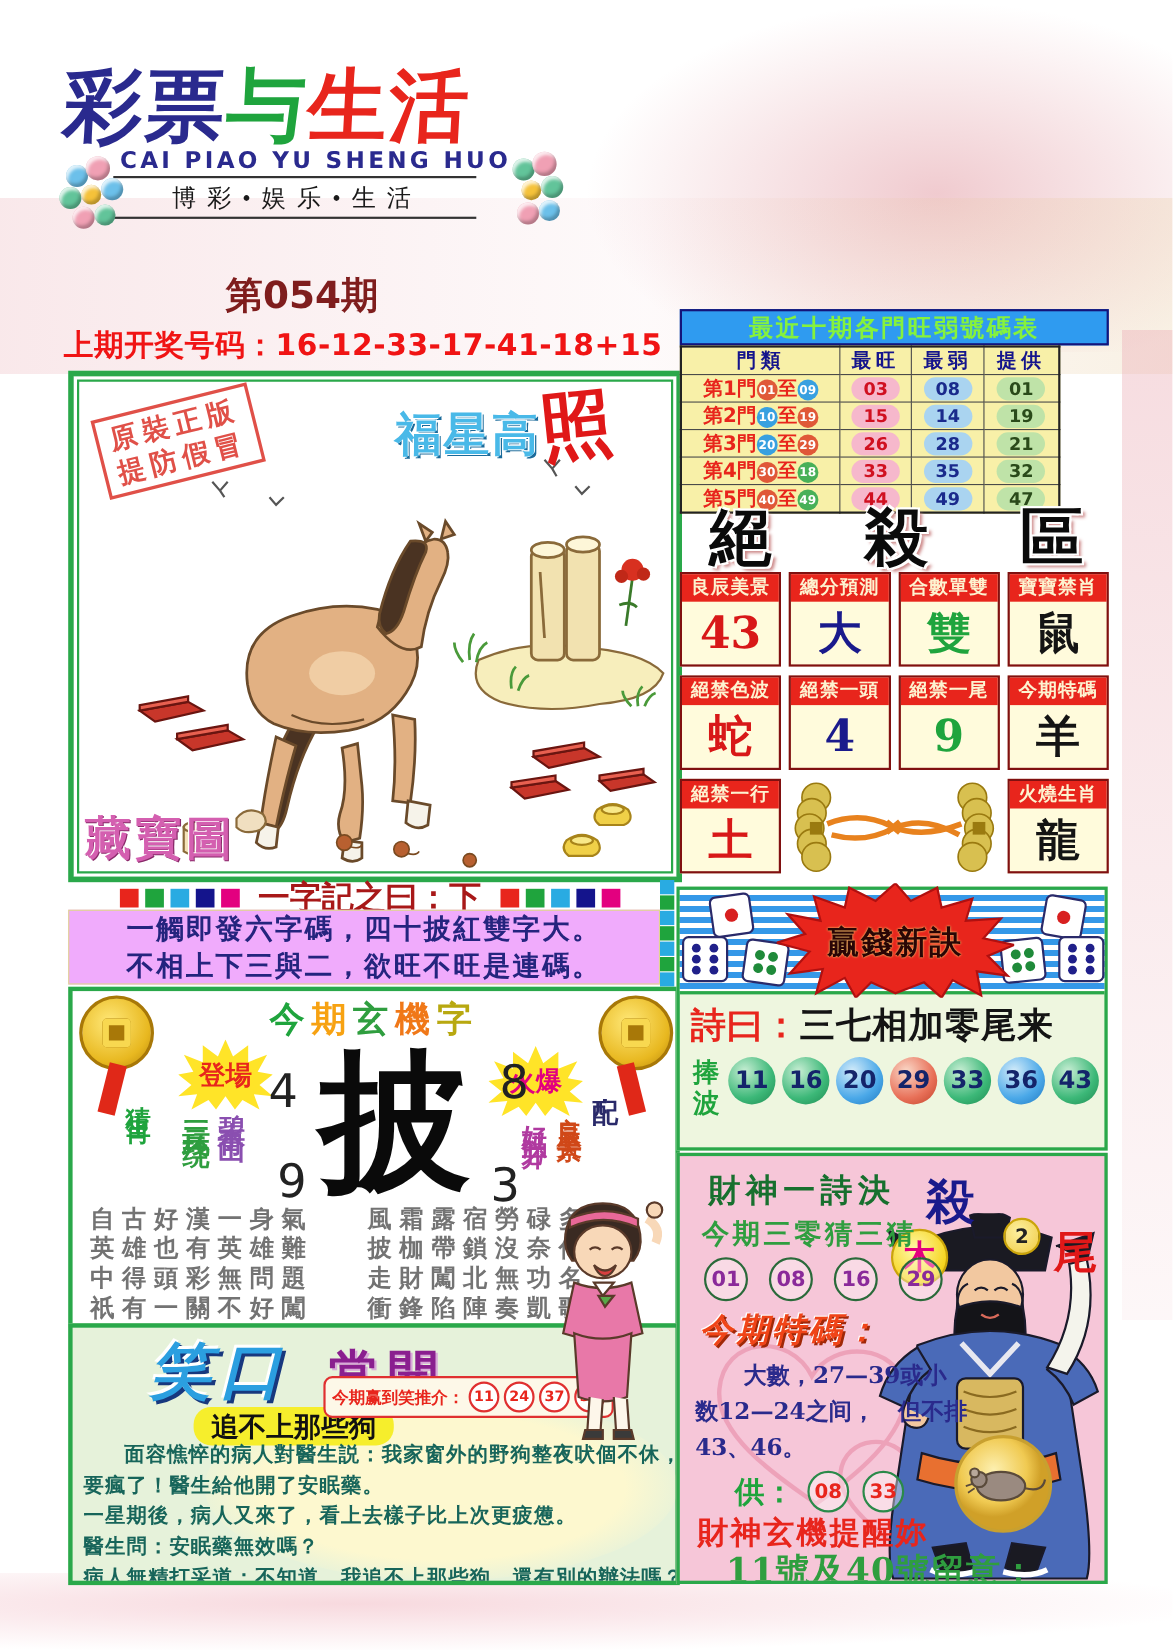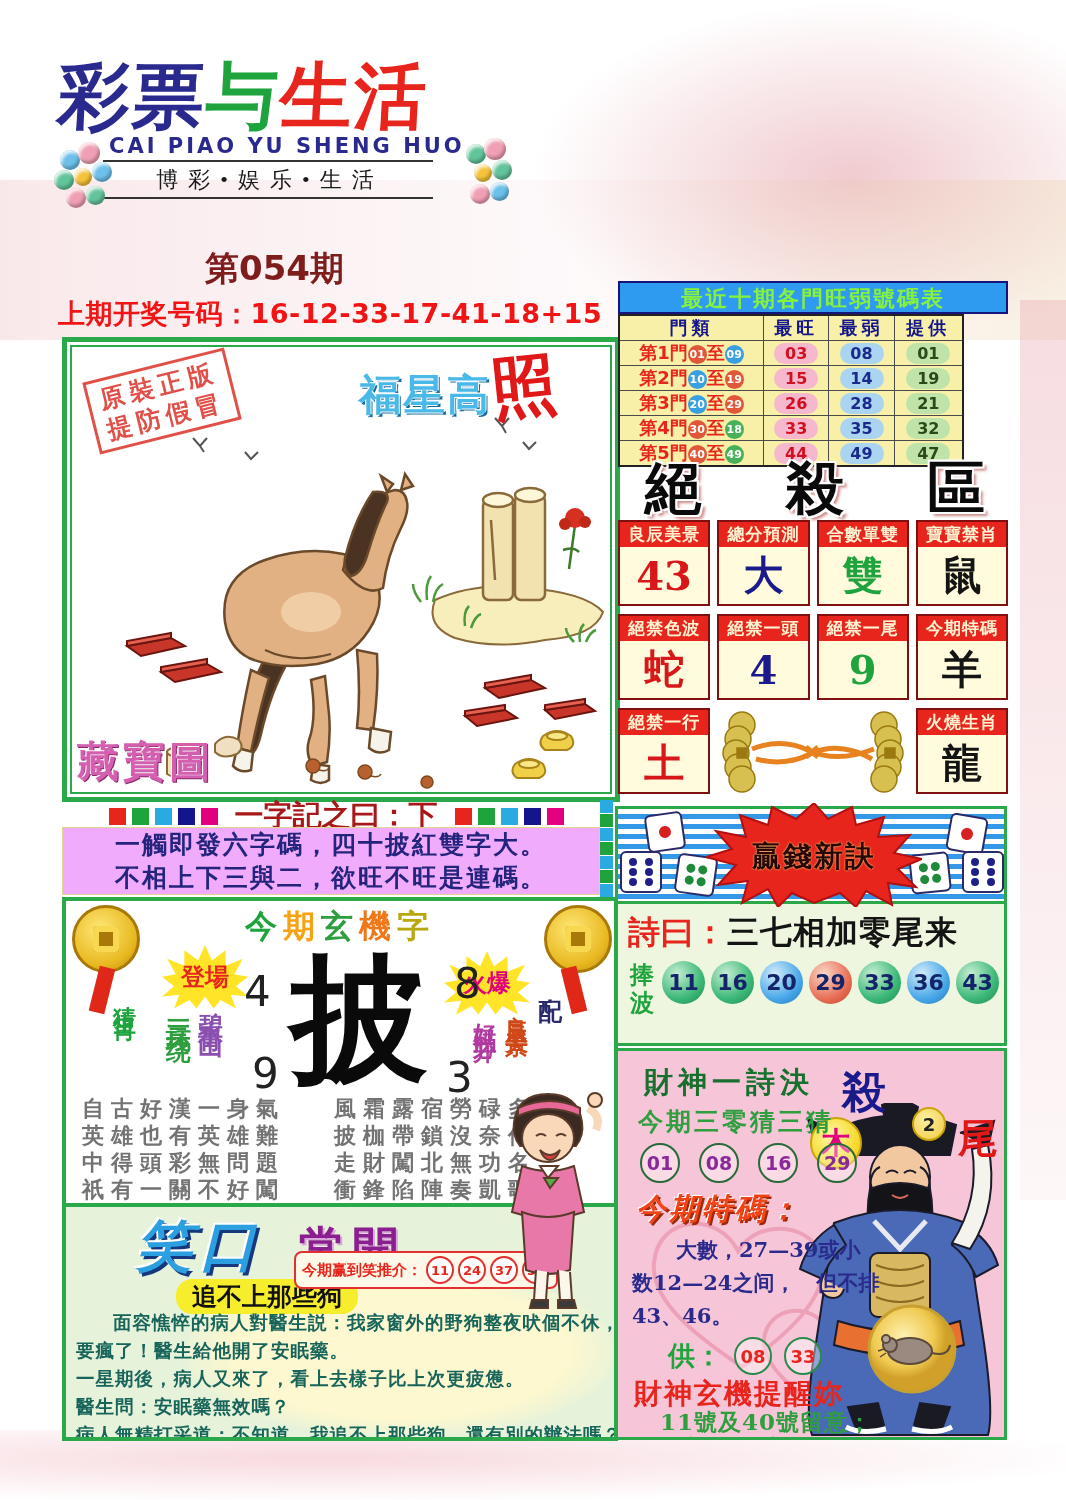--- a/index.html
+++ b/index.html
@@ -145,21 +145,21 @@
   .ft-sub{font-size:25px;font-weight:900;color:#2f9e3f;letter-spacing:3px;font-family:"DejaVu Serif",serif;}
   .gnum{width:36px;height:36px;border:2px solid #2a6a3a;border-radius:50%;display:inline-flex;
     align-items:center;justify-content:center;font-size:19px;font-weight:900;color:#8a2a9a;margin-right:14px;background:rgba(255,255,255,.35);}
   .ft-special{font-size:30px;font-weight:900;font-style:italic;color:#f04418;letter-spacing:3px;
     text-shadow:-1px -1px 0 #fff,2px 2px 0 #a02808;font-family:"DejaVu Serif",serif;}
   .ft-body{font-size:21px;font-weight:900;color:#2a2a8c;line-height:33px;font-family:"DejaVu Serif",serif;}
   .supply-label{font-size:27px;font-weight:900;color:#1fa43d;}
   .snum{width:34px;height:34px;border:2px solid #2a8a4a;border-radius:50%;display:inline-flex;
     align-items:center;justify-content:center;font-size:18px;font-weight:900;color:#e8251c;margin-left:12px;background:rgba(255,255,255,.4);}
   .ft-remind{font-size:28px;font-weight:900;color:#e8251c;letter-spacing:2px;}
-  .ft-green-line{font-size:23px;font-weight:900;color:#2f9e3f;letter-spacing:1px;font-family:"DejaVu Serif",serif;}
+  .ft-green-line{font-size:31px;font-weight:900;color:#2f9e3f;letter-spacing:1px;font-family:"DejaVu Serif",serif;}
   .kill-char{font-size:44px;font-weight:900;color:#1a1a8c;font-family:"DejaVu Serif",serif;}
   .tail-char{font-size:40px;font-weight:900;color:#e01818;font-family:"DejaVu Serif",serif;}
   .elem-circle{width:48px;height:48px;border-radius:50%;background:radial-gradient(circle at 40% 35%,#fff9a8,#f6d520 70%,#caa40a);
     display:flex;align-items:center;justify-content:center;font-size:30px;font-weight:900;color:#e3007f;border:2px solid #caa40a;}
 </style>
 </head>
 <body>
 
 <div class="wash wash1"></div>
 <div class="wash wash2"></div>

